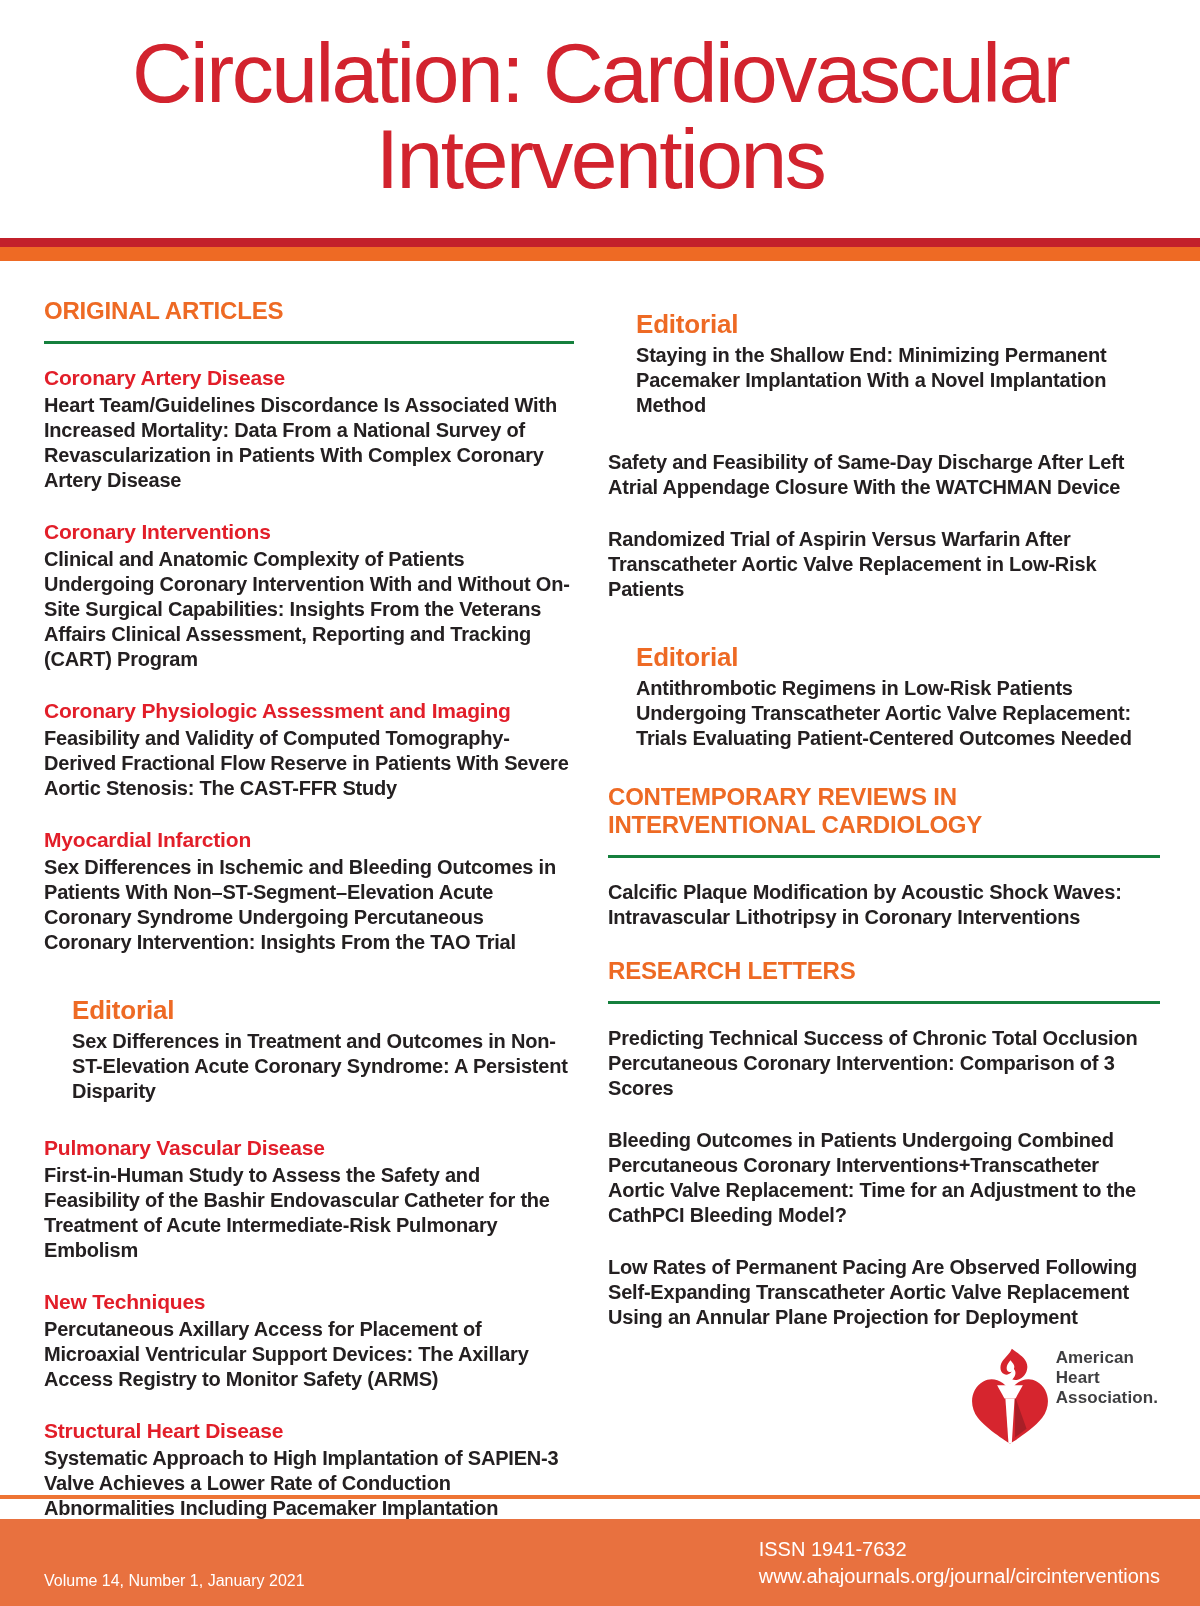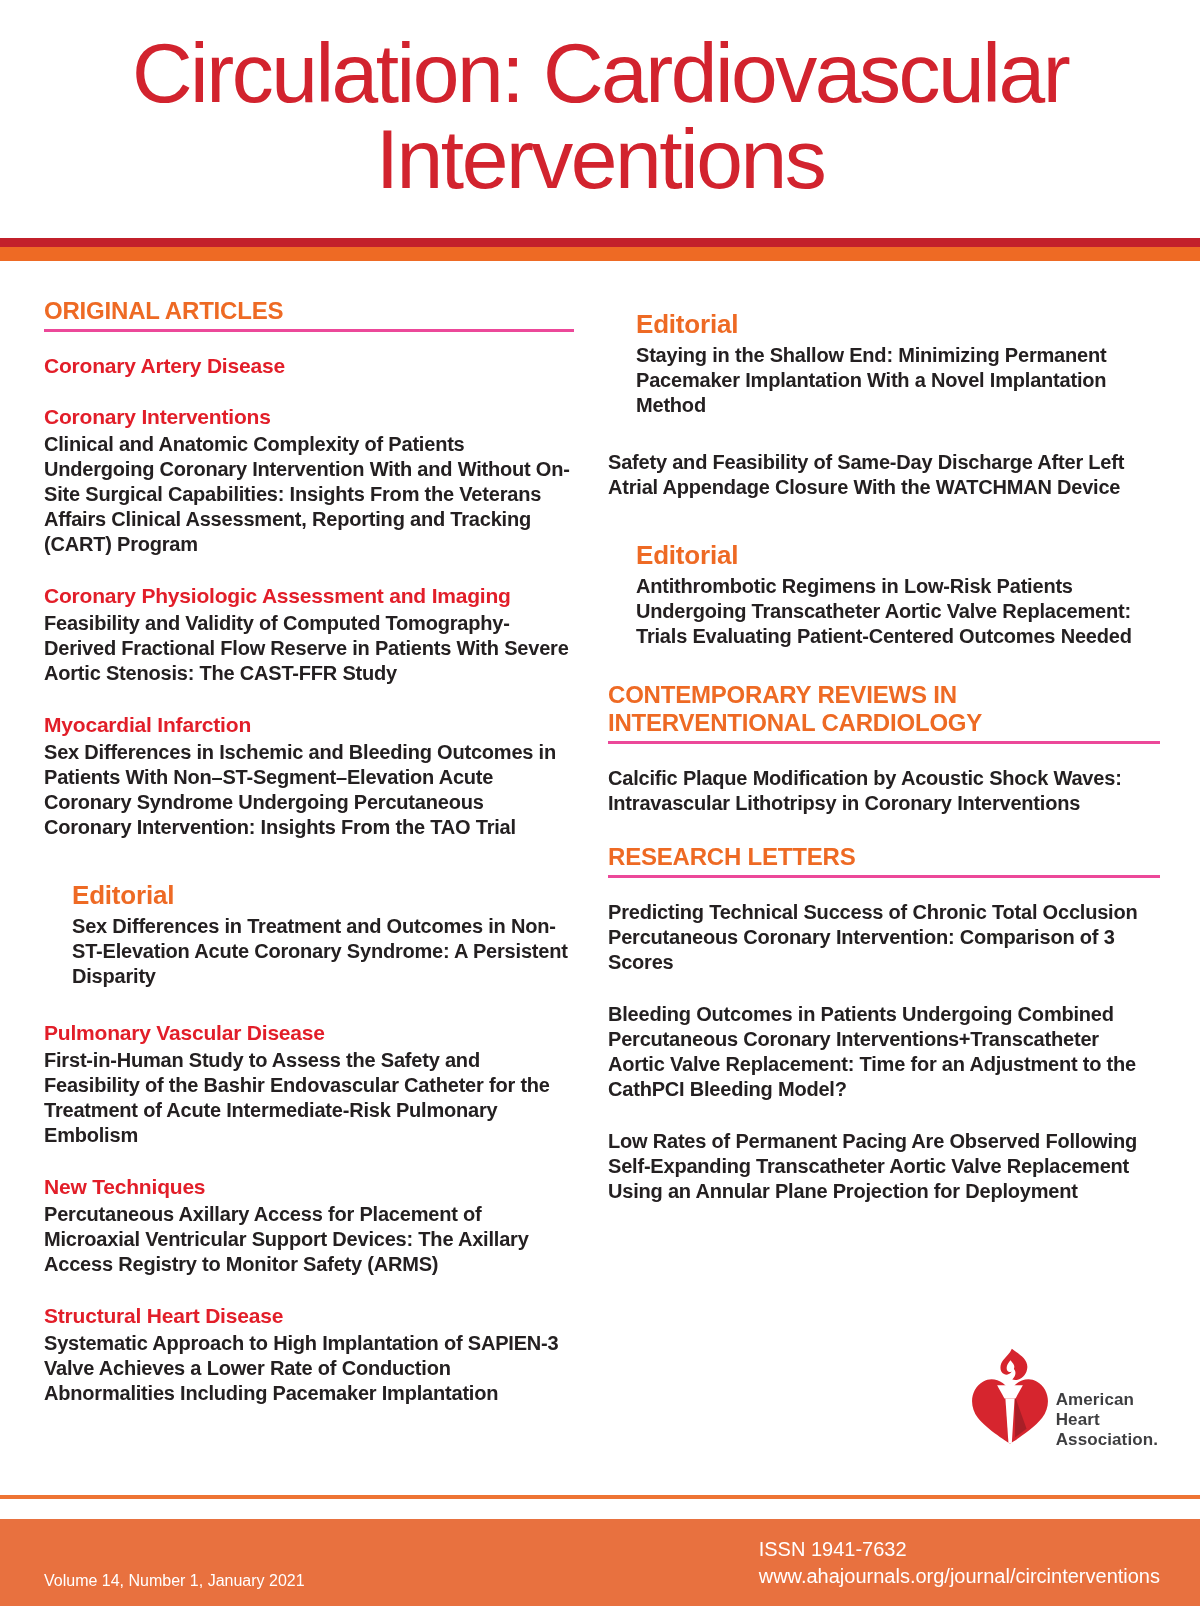--- a/index.html
+++ b/index.html
@@ -28,22 +28,22 @@
   
   .content { display: flex; padding: 36px 40px 0 44px; gap: 34px; }
   .col.left  { flex: 0 0 530px; width: 530px; }
   .col.right { flex: 1; }
 
   .section-heading {
     color: #EE6A24;
     font-size: 24px;
     font-weight: bold;
     letter-spacing: -0.2px;
-    border-bottom: 3px solid #ec4899;
-    padding-bottom: 4px;
+    border-bottom: 3px solid #15803d;
+    padding-bottom: 16px;
     margin-bottom: 22px;
   }
   .col.right .section-heading { margin-top: 24px; }
 
   .entry { margin-bottom: 27px; }
   .col.right .entry.first { margin-top: 12px; }
 
   .category {
     color: #E21E29;
     font-size: 21px;
@@ -66,21 +66,20 @@
     letter-spacing: -0.2px;
     margin-bottom: 3px;
   }
 
   
   .logo {
     position: absolute;
     right: 42px;
     top: 1348px;
     display: flex;
-    align-items: flex-end;
   }
   .logo svg { width: 92px; height: 112px; display: block; }
   .logo-text {
     color: #3E3E40;
     font-size: 17px;
     line-height: 20px;
     font-weight: bold;
     letter-spacing: 0.1px;
     padding-bottom: 10px;
   }
@@ -121,20 +120,21 @@
   <div class="bar-red"></div>
   <div class="bar-orange"></div>
 
   <div class="content">
 
     <div class="col left">
       <h2 class="section-heading">ORIGINAL ARTICLES</h2>
 
       <section class="entry">
         <h3 class="category">Coronary Artery Disease</h3>
+        <p class="title">Heart Team/Guidelines Discordance Is Associated With Increased Mortality: Data From a National Survey of Revascularization in Patients With Complex Coronary Artery Disease</p>
       </section>
 
       <section class="entry">
         <h3 class="category">Coronary Interventions</h3>
         <p class="title">Clinical and Anatomic Complexity of Patients Undergoing Coronary Intervention With and Without On-Site Surgical Capabilities: Insights From the Veterans Affairs Clinical Assessment, Reporting and Tracking (CART) Program</p>
       </section>
 
       <section class="entry">
         <h3 class="category">Coronary Physiologic Assessment and Imaging</h3>
         <p class="title">Feasibility and Validity of Computed Tomography-Derived Fractional Flow Reserve in Patients With Severe Aortic Stenosis: The CAST-FFR Study</p>
@@ -170,20 +170,23 @@
 
       <section class="entry editorial first" style="margin-top:12px;">
         <h3 class="editorial-label">Editorial</h3>
         <p class="title">Staying in the Shallow End: Minimizing Permanent Pacemaker Implantation With a Novel Implantation Method</p>
       </section>
 
       <section class="entry">
         <p class="title">Safety and Feasibility of Same-Day Discharge After Left Atrial Appendage Closure With the WATCHMAN Device</p>
       </section>
 
+      <section class="entry">
+        <p class="title">Randomized Trial of Aspirin Versus Warfarin After Transcatheter Aortic Valve Replacement in Low-Risk Patients</p>
+      </section>
 
       <section class="entry editorial">
         <h3 class="editorial-label">Editorial</h3>
         <p class="title">Antithrombotic Regimens in Low-Risk Patients Undergoing Transcatheter Aortic Valve Replacement: Trials Evaluating Patient-Centered Outcomes Needed</p>
       </section>
 
       <h2 class="section-heading">CONTEMPORARY REVIEWS IN INTERVENTIONAL CARDIOLOGY</h2>
 
       <section class="entry">
         <p class="title">Calcific Plaque Modification by Acoustic Shock Waves: Intravascular Lithotripsy in Coronary Interventions</p>

